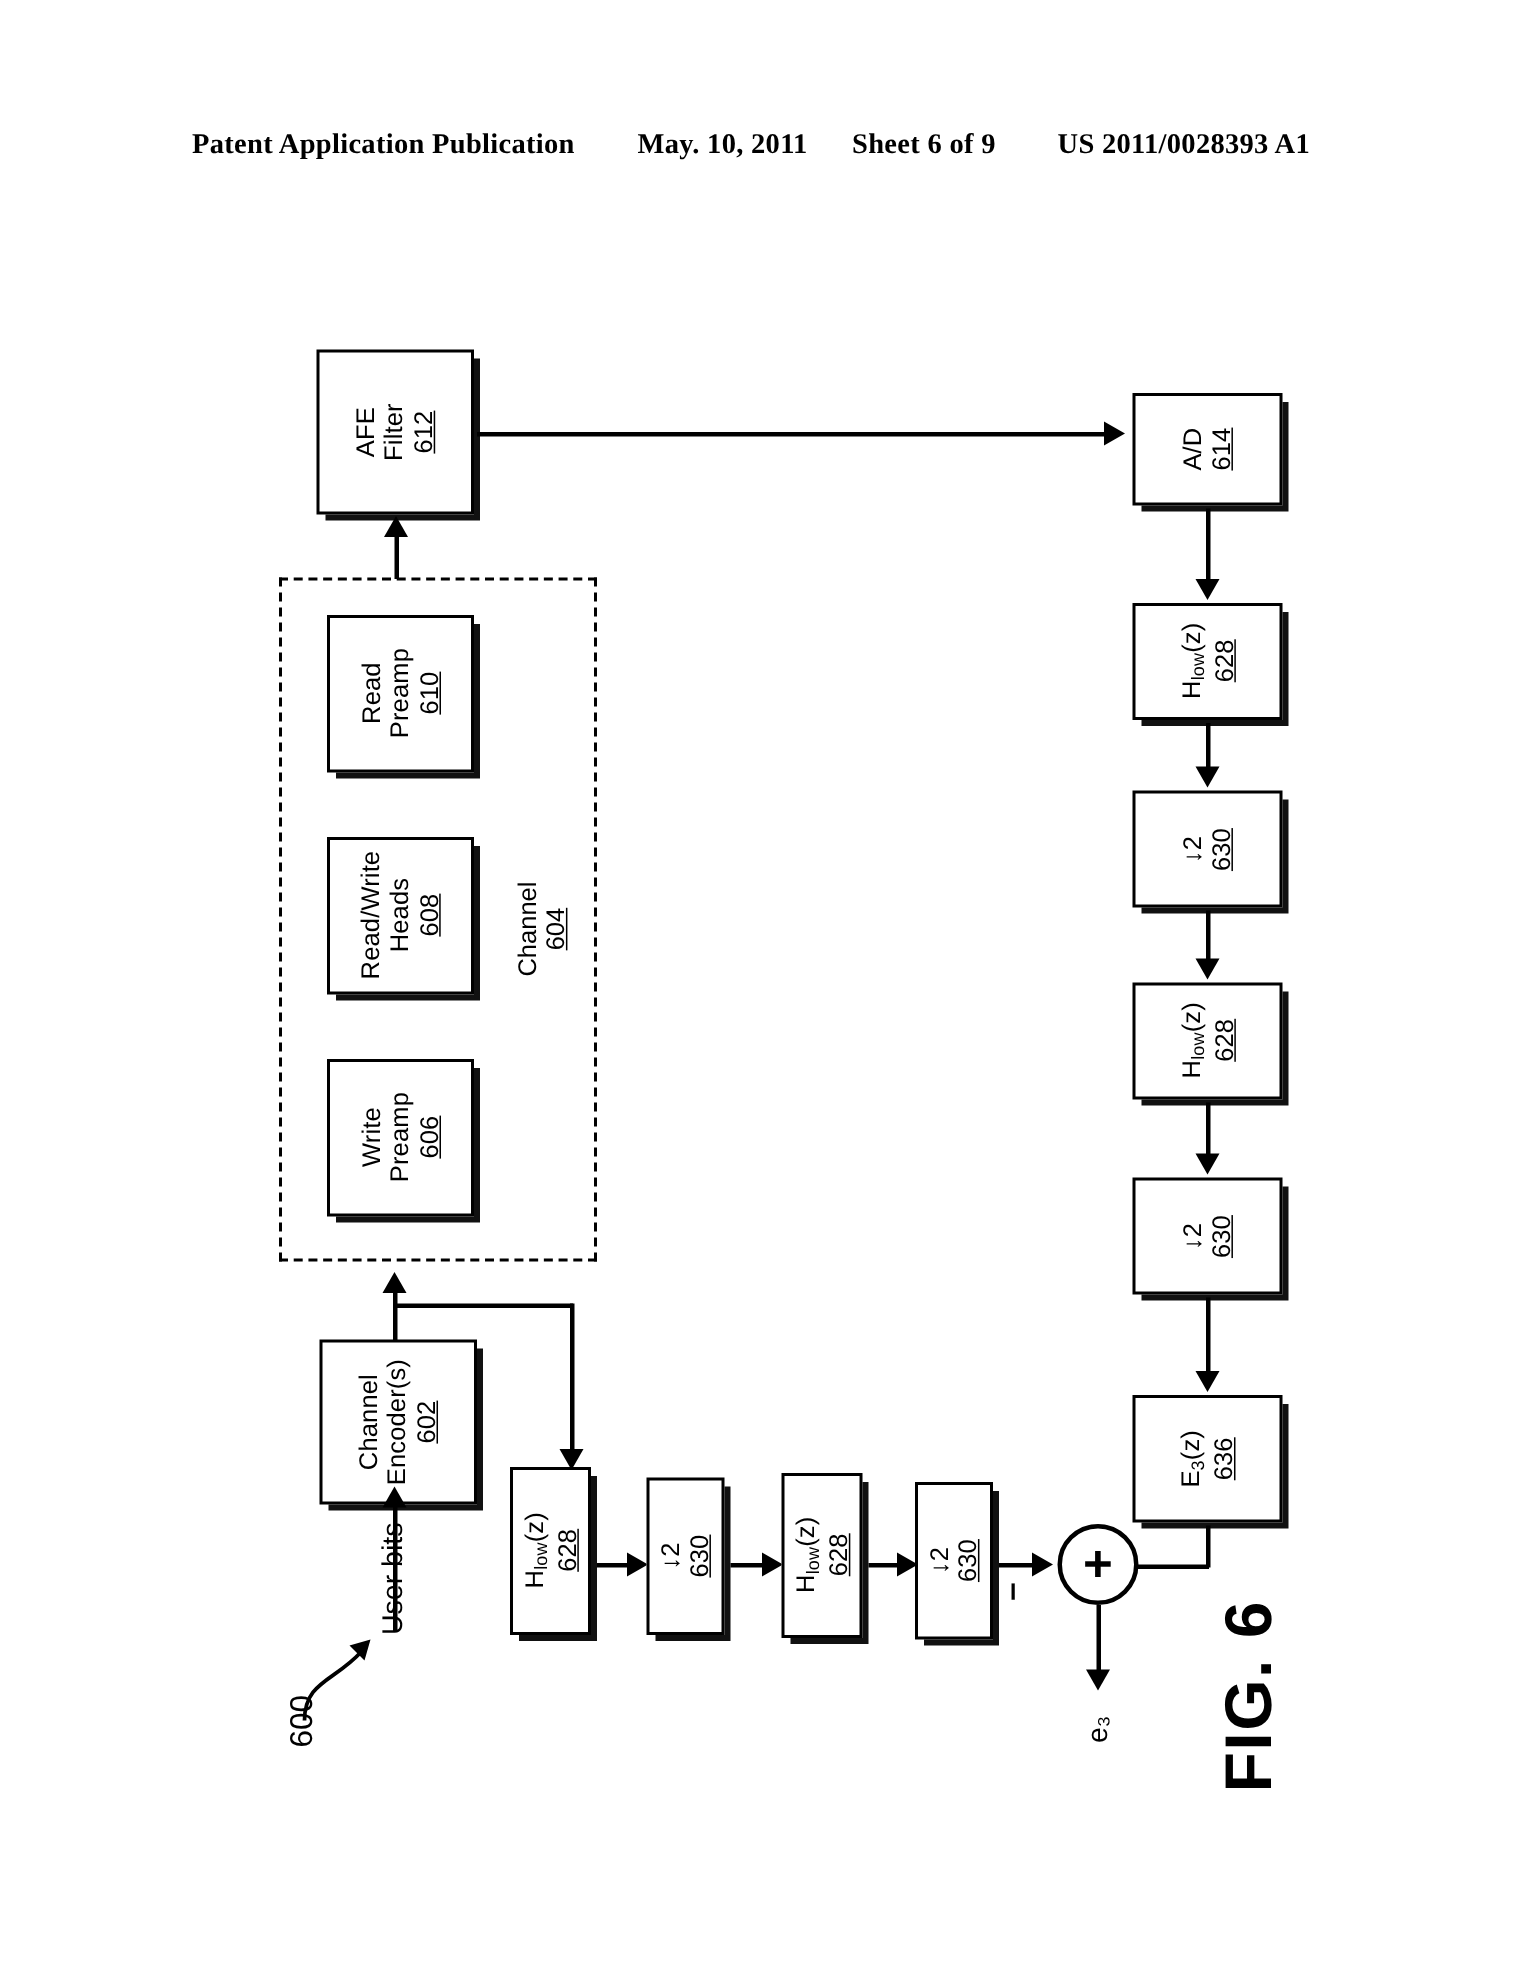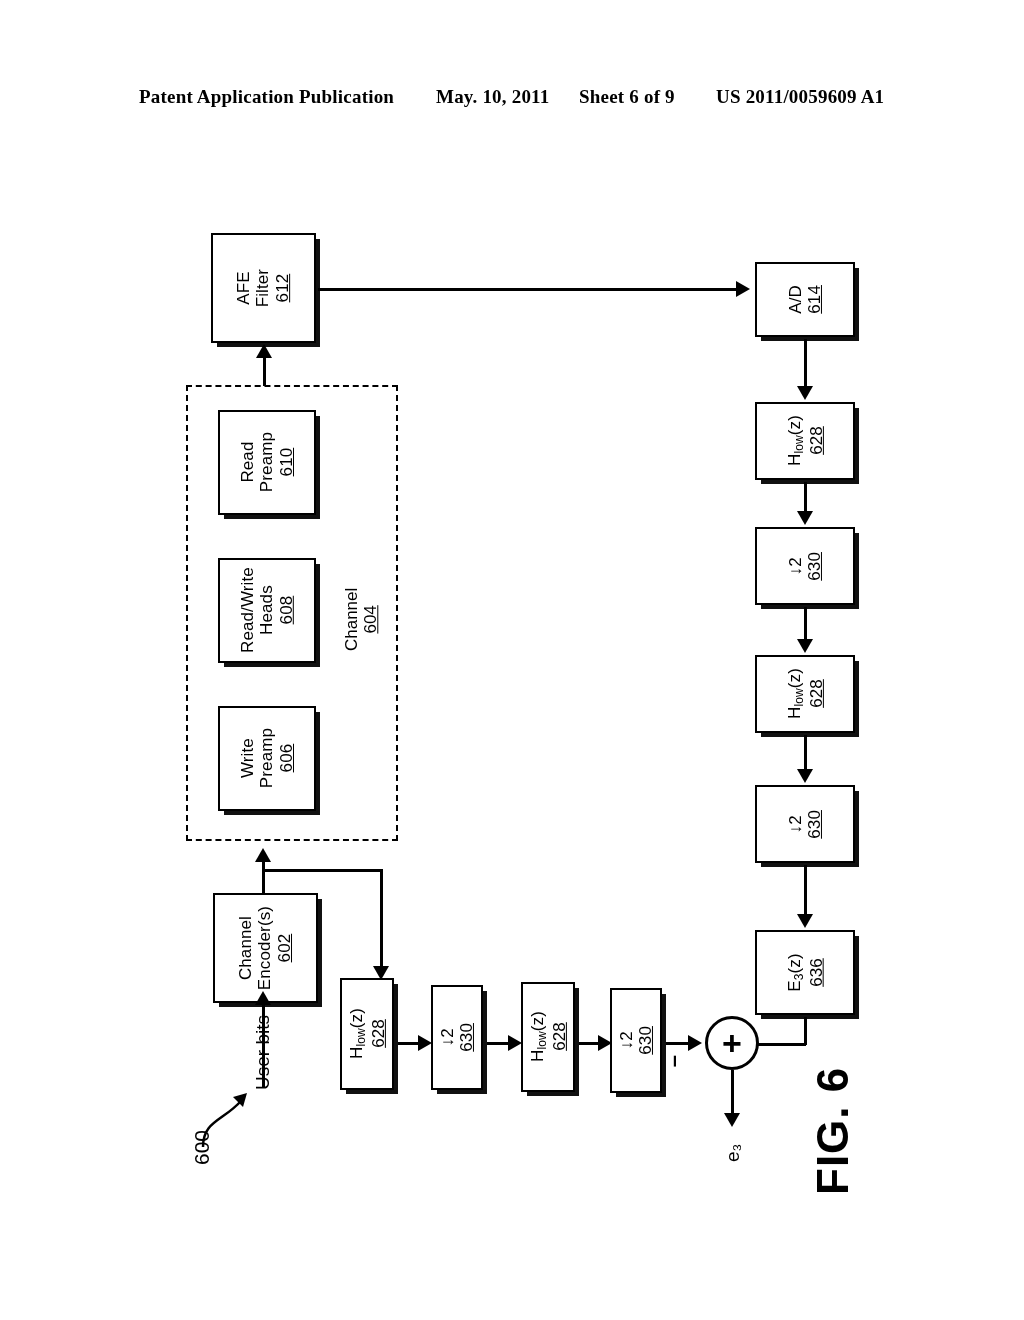--- a/index.html
+++ b/index.html
@@ -26,21 +26,21 @@
     top: 86px;
     left: 0;
     width: 1024px;
     height: 28px;
     font-family: "Liberation Serif", serif;
     font-weight: bold;
     font-size: 19px;
     letter-spacing: 0.2px;
     white-space: nowrap;
   }
-  .hdr span { position: absolute; top: 0; margin-left: 11px; }
+  .hdr span { position: absolute; top: 0; }
   .hdr-pub   { left: 128px; }
   .hdr-date  { left: 425px; }
   .hdr-sheet { left: 568px; }
   .hdr-num   { left: 705px; }
 
   
   .blk {
     position: absolute;
     box-sizing: border-box;
     background: #ffffff;
@@ -154,21 +154,21 @@
 </style>
 </head>
 <body>
 
 <div id="page">
 
   <div class="hdr">
     <span class="hdr-pub">Patent Application Publication</span>
     <span class="hdr-date">May. 10, 2011</span>
     <span class="hdr-sheet">Sheet 6 of 9</span>
-    <span class="hdr-num">US 2011/0059609 A1</span>
+    <span class="hdr-num">US 2011/0028393 A1</span>
   </div>
 
   <div class="blk" style="left:211px; top:233px; width:105px; height:110px;">
     <div class="txt">
       <span class="ln">AFE</span>
       <span class="ln">Filter</span>
       <span class="ref">612</span>
     </div>
   </div>
 

